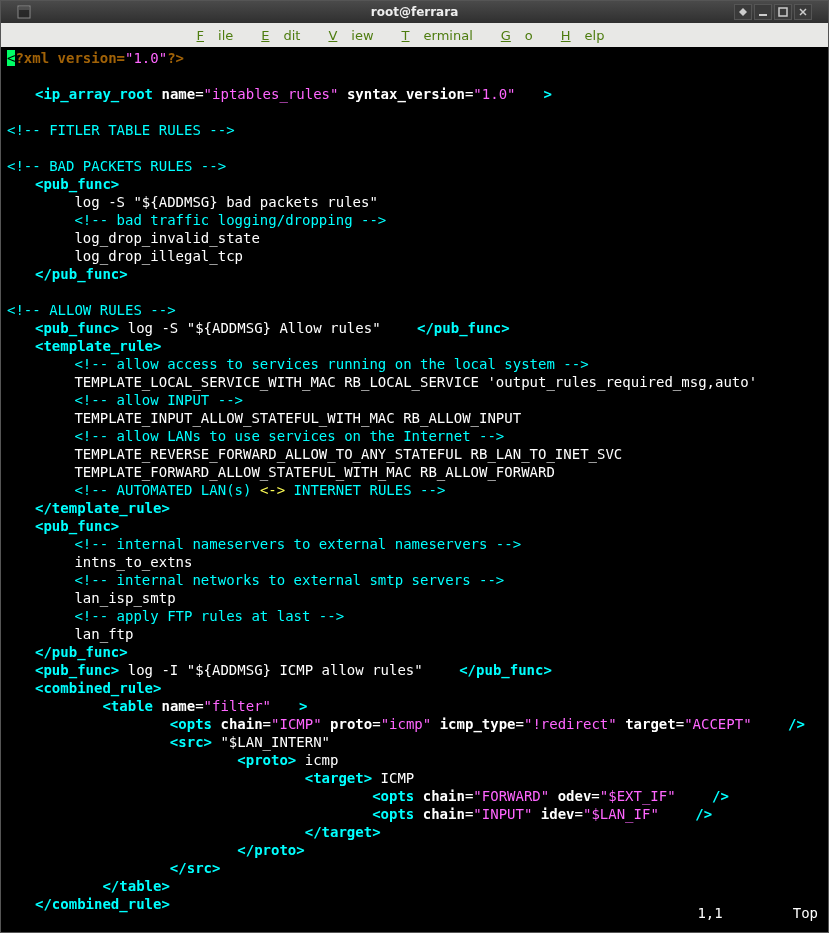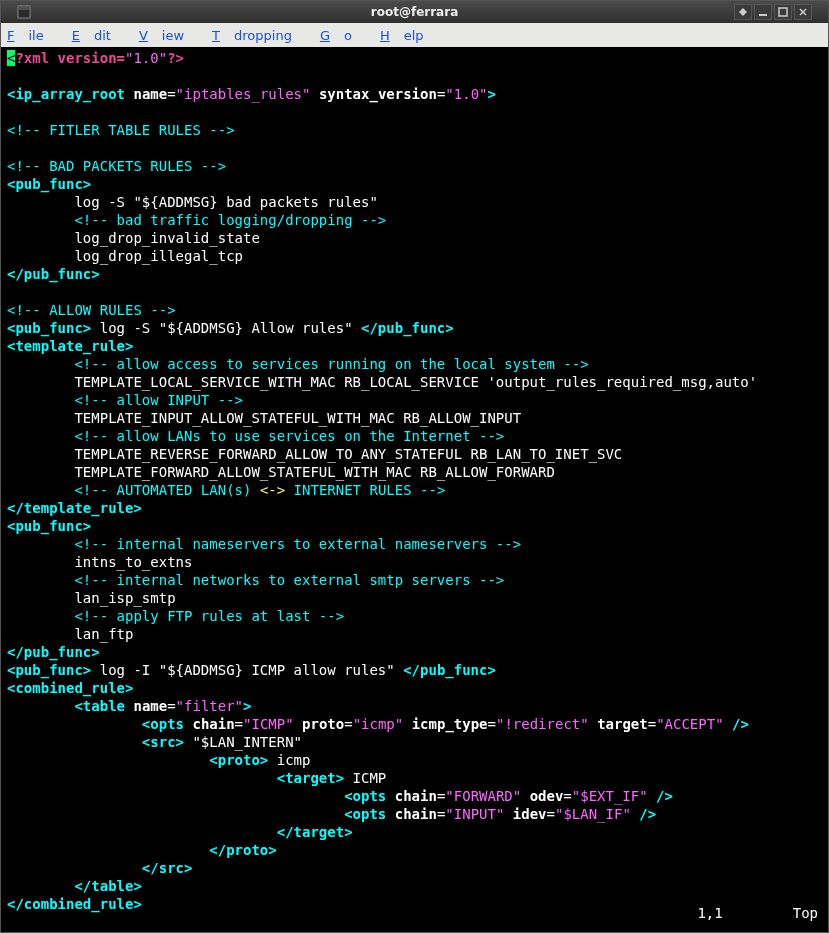--- a/index.html
+++ b/index.html
@@ -4,36 +4,36 @@
 <style>
 * { margin:0; padding:0; box-sizing:border-box; }
 body { font-family:"DejaVu Sans",Arial,sans-serif; background:#2a2a2a; width:829px; height:933px; overflow:hidden; }
 .win { display:flex; flex-direction:column; width:100%; height:100%; border:1px solid #555; background:#000; }
 .titlebar { height:22px; background:linear-gradient(#4a4a4a,#2f2f2f); display:flex; align-items:center; color:#eee; font-size:12px; padding:0 16px; position:relative; }
 .titlebar .icon { margin-right:4px; opacity:.7; display:flex; }
 .titlebar .title { position:absolute; left:50%; transform:translateX(-50%); font-weight:bold; }
 .titlebar .wbtns { margin-left:auto; display:flex; gap:2px; }
 .wbtn { width:18px; height:16px; background:#3a3a3a; border:1px solid #555; display:flex; align-items:center; justify-content:center; cursor:pointer; }
 .wbtn svg{pointer-events:none;}
-.menubar { height:24px; background:#e8e8e6; display:flex; align-items:center; padding:0 6px; font-size:13px; color:#1d4ed8; }
+.menubar { height:24px; background:#e8e8e6; display:flex; align-items:center; padding:0 6px; font-size:13px; color:#4d7c0f;justify-content:center; }
 .menubar span { margin-right:14px; cursor:pointer; }
 .menubar .ul { text-decoration:underline; }
 .term { flex:1; background:#000; font-family:"DejaVu Sans Mono","Courier New",monospace; font-size:14px; line-height:18px; padding:2px 4px 2px 6px; position:relative; white-space:pre; overflow:hidden; }
 .term .status { position:absolute; bottom:10px; right:10px; color:#fff; font-family:inherit; font-size:14px; display:flex; gap:70px; }
 
 .c-def{color:#fff;}
-.c-tag{color:#00ffff;font-weight:bold;}
+.c-tag{color:#00ffff;font-weight:bold;margin-left:28px;}
 .c-attr{color:#ffffff;font-weight:bold;}
 .c-eq{color:#fff;}
 .c-str{color:#ff66ff;}
 .c-cmt{color:#00ffff;font-weight:normal;}
 .c-txt{color:#fff;}
 .c-kw{color:#ffff55;}
 .cursor{color:#000;background:#00ff66;}
-.green{color:#ec4899;font-weight:bold;}
+.green{color:#a16207;font-weight:bold;}
 </style>
 </head>
 <body>
 
 <div class="win">
   <div class="titlebar">
     <span class="icon">
       <svg width="14" height="14" viewBox="0 0 14 14">
           <rect x="1" y="1" width="12" height="12" fill="#222" stroke="#aaa"></rect>
           <rect x="2" y="2" width="10" height="3" fill="#555"></rect>
@@ -61,21 +61,21 @@
             <line x1="2" y1="2" x2="8" y2="8" stroke="#ccc" stroke-width="1.5"></line>
             <line x1="8" y1="2" x2="2" y2="8" stroke="#ccc" stroke-width="1.5"></line>
           </svg>
         </div>
     </div>
   </div>
   <div class="menubar">
     <span><span class="ul">F</span><span>ile</span></span>
     <span><span class="ul">E</span><span>dit</span></span>
     <span><span class="ul">V</span><span>iew</span></span>
-    <span><span class="ul">T</span><span>dropping</span></span>
+    <span><span class="ul">T</span><span>erminal</span></span>
     <span><span class="ul">G</span><span>o</span></span>
     <span><span class="ul">H</span><span>elp</span></span>
   </div>
   <div class="term" id="term"><div><span class="cursor">&lt;</span><span class="green">?xml version=</span><span class="c-str">"1.0"</span><span class="green">?&gt;</span></div><div>&nbsp;</div><div><span class="c-tag">&lt;ip_array_root</span><span class="c-def"> </span><span class="c-attr">name</span><span class="c-eq">=</span><span class="c-str">"iptables_rules"</span><span class="c-def"> </span><span class="c-attr">syntax_version</span><span class="c-eq">=</span><span class="c-str">"1.0"</span><span class="c-tag">&gt;</span></div><div>&nbsp;</div><div><span class="c-cmt">&lt;!-- FITLER TABLE RULES --&gt;</span></div><div>&nbsp;</div><div><span class="c-cmt">&lt;!-- BAD PACKETS RULES --&gt;</span></div><div><span class="c-tag">&lt;pub_func&gt;</span></div><div><span class="c-txt">        log -S "${ADDMSG} bad packets rules"</span></div><div><span class="c-txt">        </span><span class="c-cmt">&lt;!-- bad traffic logging/dropping --&gt;</span></div><div><span class="c-txt">        log_drop_invalid_state</span></div><div><span class="c-txt">        log_drop_illegal_tcp</span></div><div><span class="c-tag">&lt;/pub_func&gt;</span></div><div>&nbsp;</div><div><span class="c-cmt">&lt;!-- ALLOW RULES --&gt;</span></div><div><span class="c-tag">&lt;pub_func&gt;</span><span class="c-txt"> log -S "${ADDMSG} Allow rules" </span><span class="c-tag">&lt;/pub_func&gt;</span></div><div><span class="c-tag">&lt;template_rule&gt;</span></div><div><span class="c-txt">        </span><span class="c-cmt">&lt;!-- allow access to services running on the local system --&gt;</span></div><div><span class="c-txt">        TEMPLATE_LOCAL_SERVICE_WITH_MAC RB_LOCAL_SERVICE 'output_rules_required_msg,auto'</span></div><div><span class="c-txt">        </span><span class="c-cmt">&lt;!-- allow INPUT --&gt;</span></div><div><span class="c-txt">        TEMPLATE_INPUT_ALLOW_STATEFUL_WITH_MAC RB_ALLOW_INPUT</span></div><div><span class="c-txt">        </span><span class="c-cmt">&lt;!-- allow LANs to use services on the Internet --&gt;</span></div><div><span class="c-txt">        TEMPLATE_REVERSE_FORWARD_ALLOW_TO_ANY_STATEFUL RB_LAN_TO_INET_SVC</span></div><div><span class="c-txt">        TEMPLATE_FORWARD_ALLOW_STATEFUL_WITH_MAC RB_ALLOW_FORWARD</span></div><div><span class="c-txt">        </span><span class="c-cmt">&lt;!-- AUTOMATED LAN(s) </span><span class="c-kw">&lt;-&gt;</span><span class="c-cmt"> INTERNET RULES --&gt;</span></div><div><span class="c-tag">&lt;/template_rule&gt;</span></div><div><span class="c-tag">&lt;pub_func&gt;</span></div><div><span class="c-txt">        </span><span class="c-cmt">&lt;!-- internal nameservers to external nameservers --&gt;</span></div><div><span class="c-txt">        intns_to_extns</span></div><div><span class="c-txt">        </span><span class="c-cmt">&lt;!-- internal networks to external smtp servers --&gt;</span></div><div><span class="c-txt">        lan_isp_smtp</span></div><div><span class="c-txt">        </span><span class="c-cmt">&lt;!-- apply FTP rules at last --&gt;</span></div><div><span class="c-txt">        lan_ftp</span></div><div><span class="c-tag">&lt;/pub_func&gt;</span></div><div><span class="c-tag">&lt;pub_func&gt;</span><span class="c-txt"> log -I "${ADDMSG} ICMP allow rules" </span><span class="c-tag">&lt;/pub_func&gt;</span></div><div><span class="c-tag">&lt;combined_rule&gt;</span></div><div><span class="c-txt">        </span><span class="c-tag">&lt;table</span><span class="c-def"> </span><span class="c-attr">name</span><span class="c-eq">=</span><span class="c-str">"filter"</span><span class="c-tag">&gt;</span></div><div><span class="c-txt">                </span><span class="c-tag">&lt;opts</span><span class="c-def"> </span><span class="c-attr">chain</span><span class="c-eq">=</span><span class="c-str">"ICMP"</span><span class="c-def"> </span><span class="c-attr">proto</span><span class="c-eq">=</span><span class="c-str">"icmp"</span><span class="c-def"> </span><span class="c-attr">icmp_type</span><span class="c-eq">=</span><span class="c-str">"!redirect"</span><span class="c-def"> </span><span class="c-attr">target</span><span class="c-eq">=</span><span class="c-str">"ACCEPT"</span><span class="c-tag"> /&gt;</span></div><div><span class="c-txt">                </span><span class="c-tag">&lt;src&gt;</span><span class="c-txt"> "$LAN_INTERN"</span></div><div><span class="c-txt">                        </span><span class="c-tag">&lt;proto&gt;</span><span class="c-txt"> icmp</span></div><div><span class="c-txt">                                </span><span class="c-tag">&lt;target&gt;</span><span class="c-txt"> ICMP</span></div><div><span class="c-txt">                                        </span><span class="c-tag">&lt;opts</span><span class="c-def"> </span><span class="c-attr">chain</span><span class="c-eq">=</span><span class="c-str">"FORWARD"</span><span class="c-def"> </span><span class="c-attr">odev</span><span class="c-eq">=</span><span class="c-str">"$EXT_IF"</span><span class="c-tag"> /&gt;</span></div><div><span class="c-txt">                                        </span><span class="c-tag">&lt;opts</span><span class="c-def"> </span><span class="c-attr">chain</span><span class="c-eq">=</span><span class="c-str">"INPUT"</span><span class="c-def"> </span><span class="c-attr">idev</span><span class="c-eq">=</span><span class="c-str">"$LAN_IF"</span><span class="c-tag"> /&gt;</span></div><div><span class="c-txt">                                </span><span class="c-tag">&lt;/target&gt;</span></div><div><span class="c-txt">                        </span><span class="c-tag">&lt;/proto&gt;</span></div><div><span class="c-txt">                </span><span class="c-tag">&lt;/src&gt;</span></div><div><span class="c-txt">        </span><span class="c-tag">&lt;/table&gt;</span></div><div><span class="c-tag">&lt;/combined_rule&gt;</span></div>
     <div class="status">
       <span>1,1</span>
       <span>Top</span>
     </div>
   </div>
 </div>

